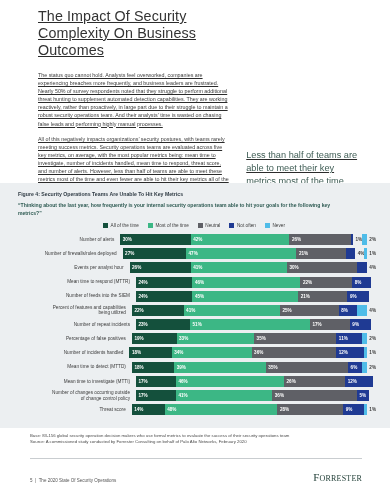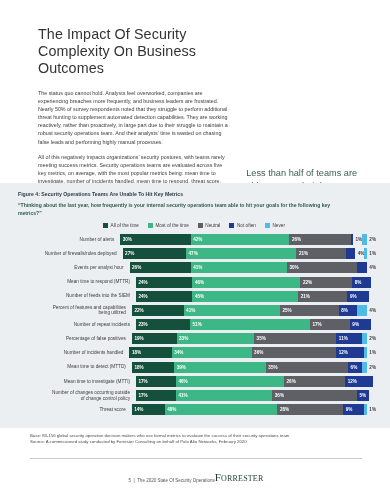--- a/index.html
+++ b/index.html
@@ -6,21 +6,21 @@
   body{
     width:390px;height:500px;
     background:#ffffff;
     font-family:"Liberation Sans", sans-serif;
     color:#2b2b2b;
     overflow:hidden;
   }
   .page{position:relative;width:390px;height:500px;}
 
   
-  .article{padding:26px 28px 0 38px;}
+  .article{padding:8px 28px 0 38px;text-decoration:underline;}
   .title{
     font-size:14.3px;line-height:17px;font-weight:400;
     color:#333333;letter-spacing:.1px;margin:0 0 12px 0;
     max-width:205px;
   }
   .cols{display:flex;gap:0;}
   .col-left{width:196px;}
   .col-right{width:118px;margin-left:16px;padding-top:78px;}
   .body-p{
     font-size:5.35px;line-height:8.1px;
@@ -71,21 +71,21 @@
   
   .source{
     position:absolute;left:30px;top:433px;width:340px;
     font-size:4.3px;line-height:6.2px;color:#4a4a4a;
   }
   .rule{
     position:absolute;left:30px;top:458px;width:332px;height:1px;background:#c9cdd0;
   }
   .footer{
     position:absolute;left:30px;top:471px;width:332px;
-    display:flex;align-items:flex-end;justify-content:center;
+    display:flex;align-items:flex-end;justify-content:space-between;
   }
   .foot-left{font-size:4.5px;color:#555555;}
   .brand{
     font-family:"Liberation Serif", serif;
     font-size:11px;color:#1d3b33;letter-spacing:.2px;
     font-variant:small-caps;font-weight:400;
   }
 </style>
 </head>
 <body>

